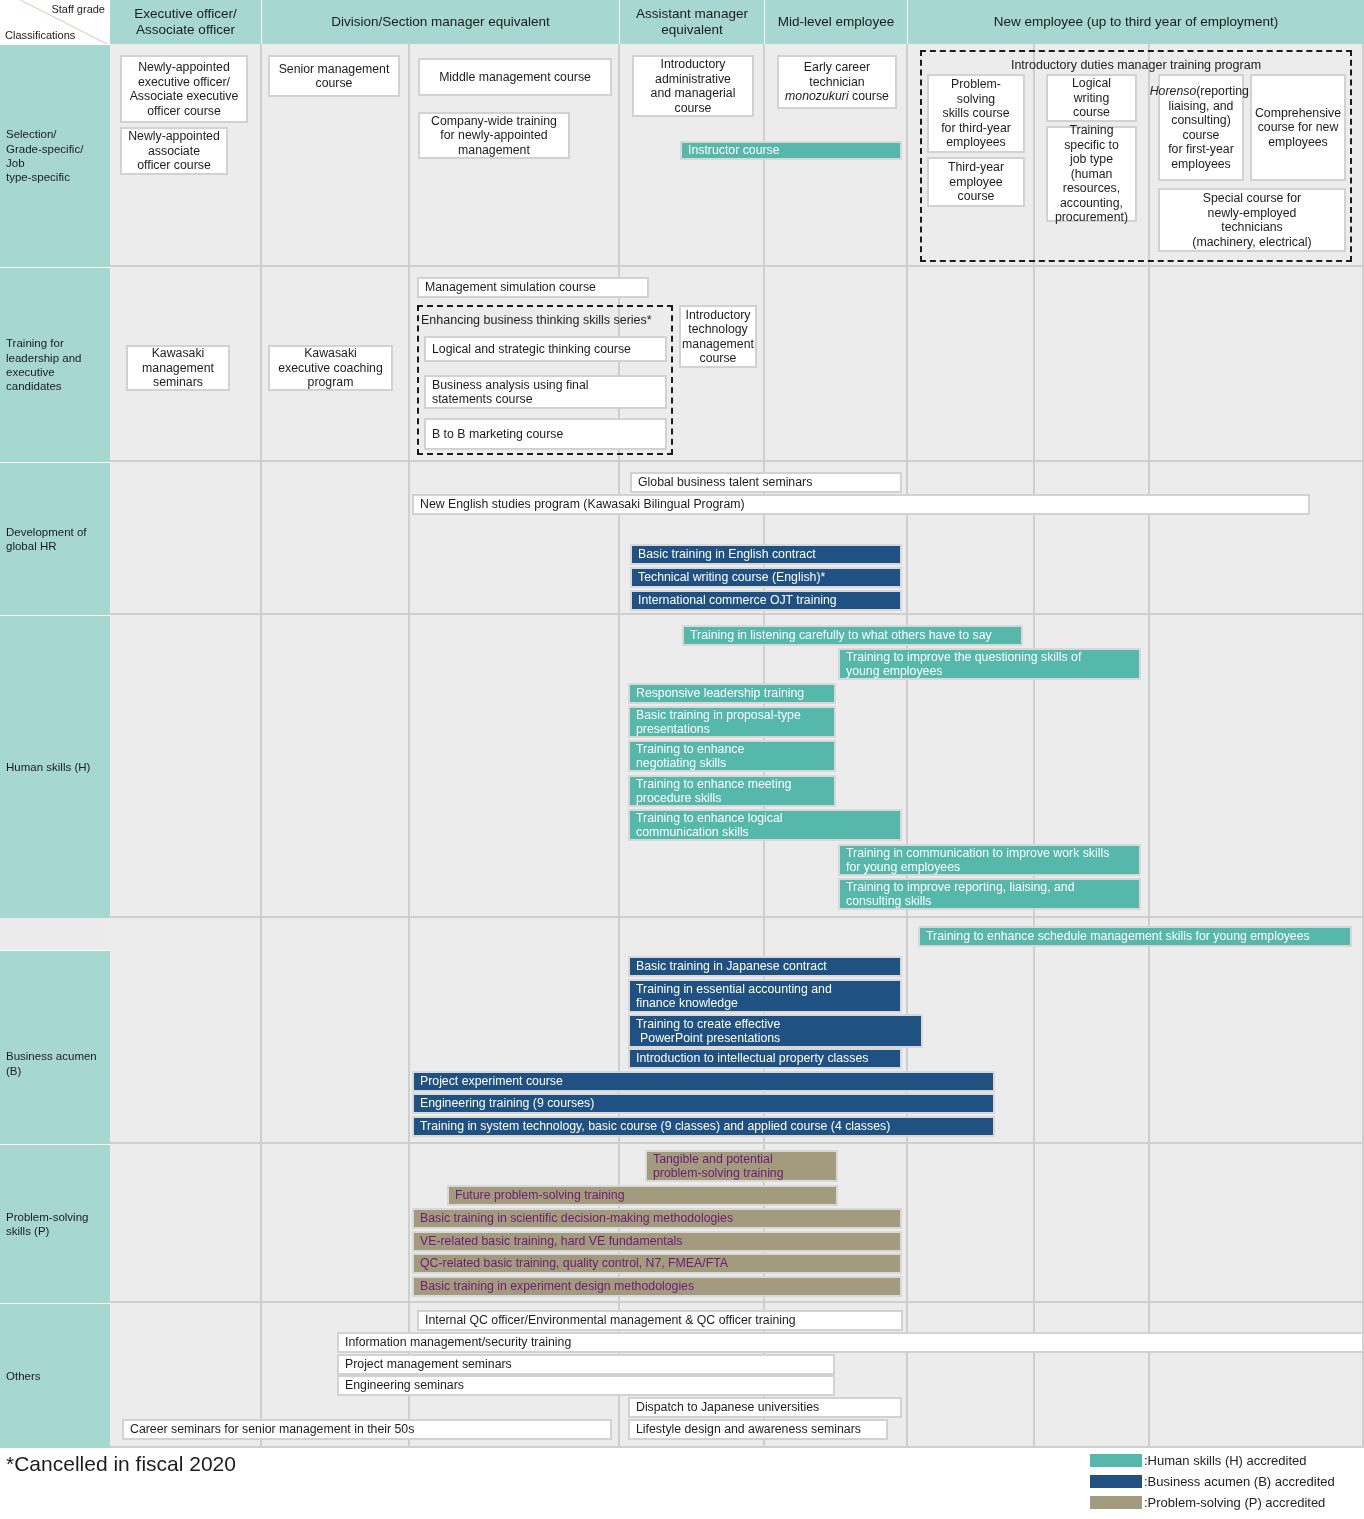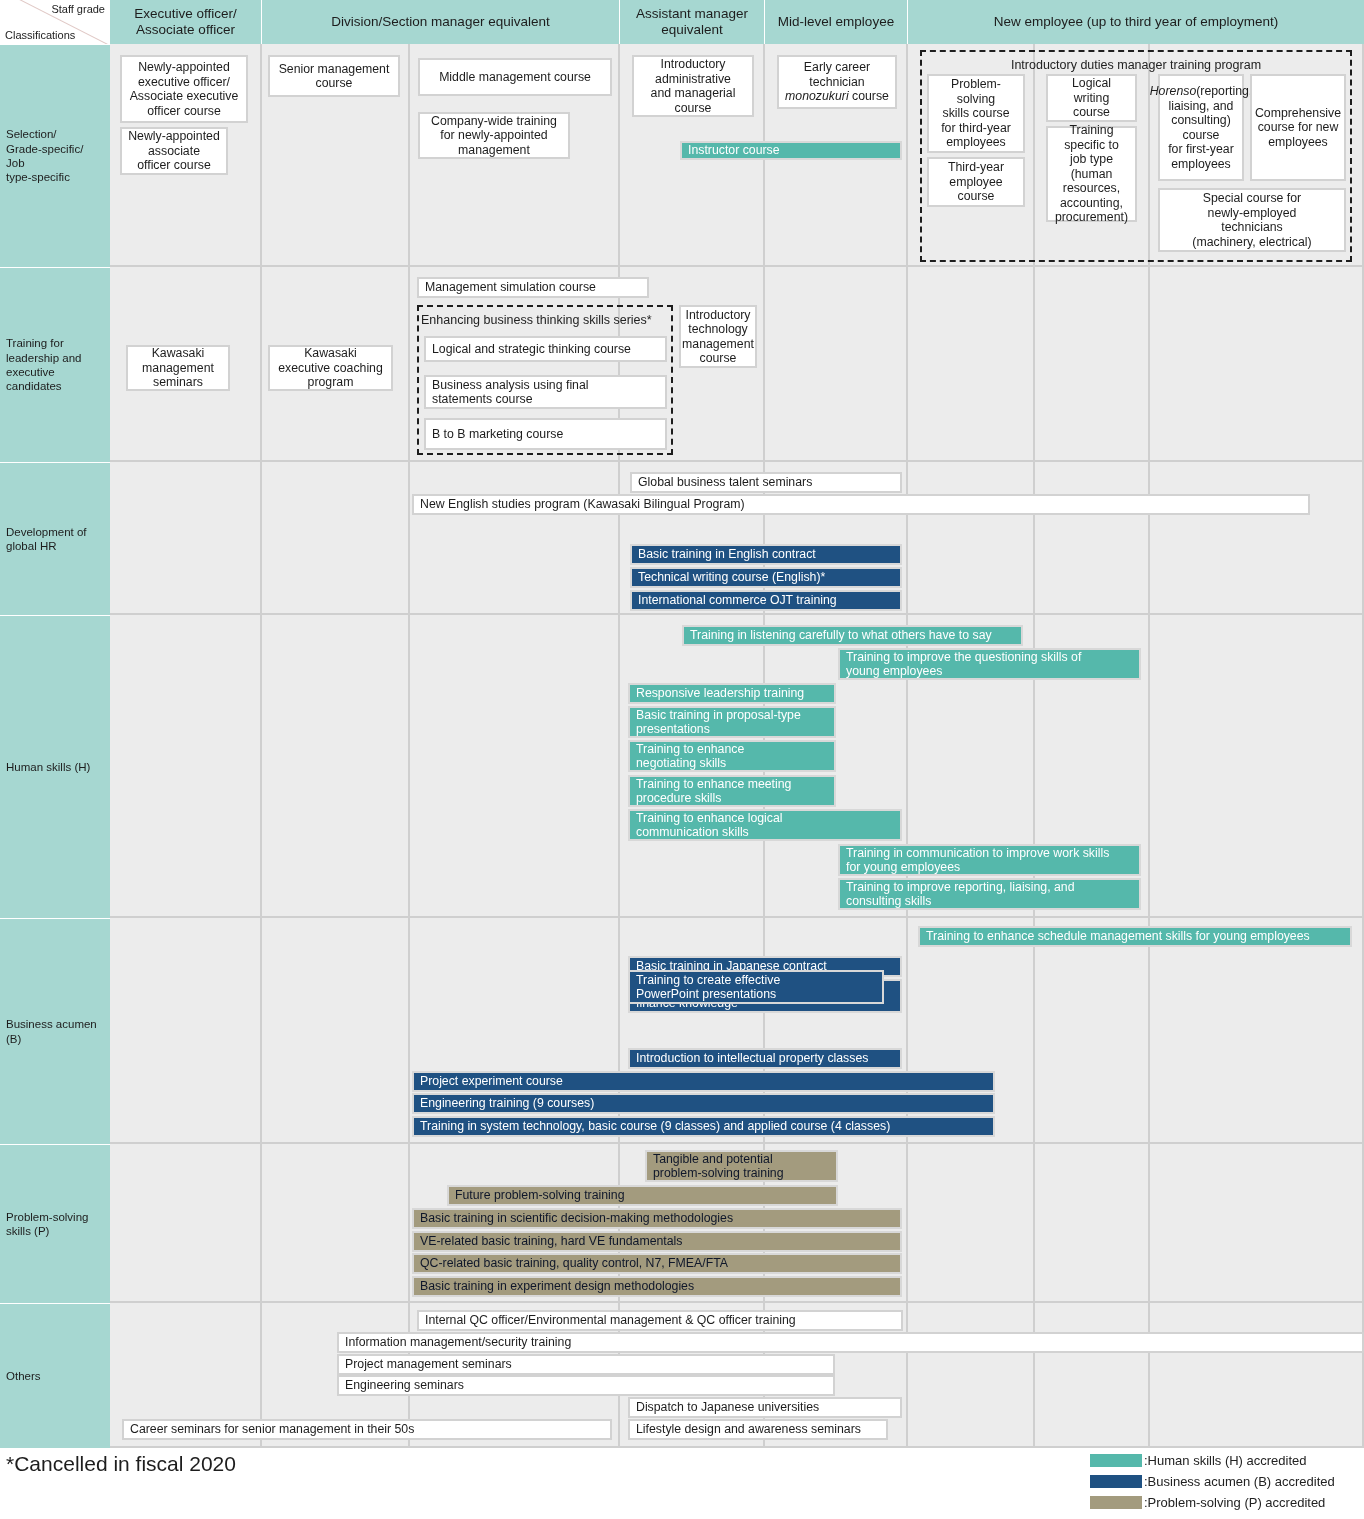--- a/index.html
+++ b/index.html
@@ -60,21 +60,21 @@
     display:flex; align-items:center;
     font-size:12.3px; line-height:1.18;
     z-index:5;
   }
   .box.ctr { justify-content:center; text-align:center; }
   .box.lft { justify-content:flex-start; text-align:left; padding-left:6px; }
 
   .white { background:#ffffff; border:2px solid #d2d2d2; color:#1d1d1d; }
   .teal  { background:#55b8ab; color:#ffffff; border:2px solid #d8d8d8; }
   .blue  { background:#1f5182; color:#ffffff; border:2px solid #d8d8d8; }
-  .khaki { background:#a39b7e; color:#0f172a; border:2px solid #d8d8d8; }
+  .khaki { background:#a39b7e; color:#701a75; border:2px solid #d8d8d8; }
 
   .dashbox {
     position:absolute; border:2px dashed #1d1d1d; background:transparent; z-index:3;
   }
   .dashtitle {
     position:absolute; font-size:12.5px; z-index:4; text-align:center;
   }
 
   
   .footnote {
@@ -103,21 +103,21 @@
     <div class="hdr-cell" style="left:262px;width:358px;">Division/Section manager equivalent</div>
     <div class="hdr-cell nl" style="left:620px;width:145px;">Assistant manager equivalent</div>
     <div class="hdr-cell" style="left:765px;width:143px;">Mid-level employee</div>
     <div class="hdr-cell" style="left:908px;width:456px;border-right:none;">New employee (up to third year of employment)</div>
   </div>
 
   <div class="rowlab nl" style="top:44px;height:223px;">Selection/<br>Grade-specific/<br>Job<br>type-specific</div>
   <div class="rowlab nl" style="top:267px;height:195px;">Training for leadership and executive candidates</div>
   <div class="rowlab nl" style="top:462px;height:153px;">Development of global HR</div>
   <div class="rowlab nl" style="top:615px;height:303px;">Human skills (H)</div>
-  <div class="rowlab nl" style="top:918px;height:226px;">Business acumen (B)</div>
+  <div class="rowlab nl" style="top:950px;height:226px;">Business acumen (B)</div>
   <div class="rowlab nl" style="top:1144px;height:159px;">Problem-solving skills (P)</div>
   <div class="rowlab nl" style="top:1303px;height:145px;">Others</div>
 
   <div id="gridcells">
       <div class="cell" style="left: 110px; top: 44px; width: 152px; height: 223px;"></div>
       <div class="cell" style="left: 262px; top: 44px; width: 148px; height: 223px;"></div>
       <div class="cell" style="left: 410px; top: 44px; width: 210px; height: 223px;"></div>
       <div class="cell" style="left: 620px; top: 44px; width: 145px; height: 223px;"></div>
       <div class="cell" style="left: 765px; top: 44px; width: 143px; height: 223px;"></div>
       <div class="cell" style="left: 908px; top: 44px; width: 127px; height: 223px;"></div>
@@ -229,21 +229,21 @@
   <div class="box teal lft nl" style="left:628px;top:706px;width:208px;height:32px;">Basic training in proposal-type<br>presentations</div>
   <div class="box teal lft nl" style="left:628px;top:740px;width:208px;height:32px;">Training to enhance<br>negotiating skills</div>
   <div class="box teal lft nl" style="left:628px;top:775px;width:208px;height:32px;">Training to enhance meeting<br>procedure skills</div>
   <div class="box teal lft nl" style="left:628px;top:809px;width:274px;height:32px;">Training to enhance logical<br>communication skills</div>
   <div class="box teal lft nl" style="left:838px;top:844px;width:303px;height:32px;">Training in communication to improve work skills<br>for young employees</div>
   <div class="box teal lft nl" style="left:838px;top:878px;width:303px;height:32px;">Training to improve reporting, liaising, and<br>consulting skills</div>
 
   <div class="box teal lft" style="left:918px;top:926px;width:434px;height:21px;">Training to enhance schedule management skills for young employees</div>
   <div class="box blue lft" style="left:628px;top:956px;width:274px;height:21px;">Basic training in Japanese contract</div>
   <div class="box blue lft nl" style="left:628px;top:979px;width:274px;height:34px;">Training in essential accounting and<br>finance knowledge</div>
-  <div class="box blue lft nl" style="left:628px;top:970px;width:256px;height:34px;">Training to create effective<br>PowerPoint presentations</div>
+  <div class="box blue lft nl" style="left:628px;top:1014px;width:295px;height:34px;text-align:right;">Training to create effective<br>PowerPoint presentations</div>
   <div class="box blue lft" style="left:628px;top:1048px;width:274px;height:21px;">Introduction to intellectual property classes</div>
   <div class="box blue lft" style="left:412px;top:1071px;width:583px;height:21px;">Project experiment course</div>
   <div class="box blue lft" style="left:412px;top:1093px;width:583px;height:21px;">Engineering training (9 courses)</div>
   <div class="box blue lft" style="left:412px;top:1116px;width:583px;height:21px;">Training in system technology, basic course (9 classes) and applied course (4 classes)</div>
 
   <div class="box khaki lft nl" style="left:645px;top:1150px;width:193px;height:32px;">Tangible and potential<br>problem-solving training</div>
   <div class="box khaki lft" style="left:447px;top:1185px;width:391px;height:21px;">Future problem-solving training</div>
   <div class="box khaki lft" style="left:412px;top:1208px;width:490px;height:21px;">Basic training in scientific decision-making methodologies</div>
   <div class="box khaki lft" style="left:412px;top:1231px;width:490px;height:21px;">VE-related basic training, hard VE fundamentals</div>
   <div class="box khaki lft" style="left:412px;top:1253px;width:490px;height:21px;">QC-related basic training, quality control, N7, FMEA/FTA</div>

